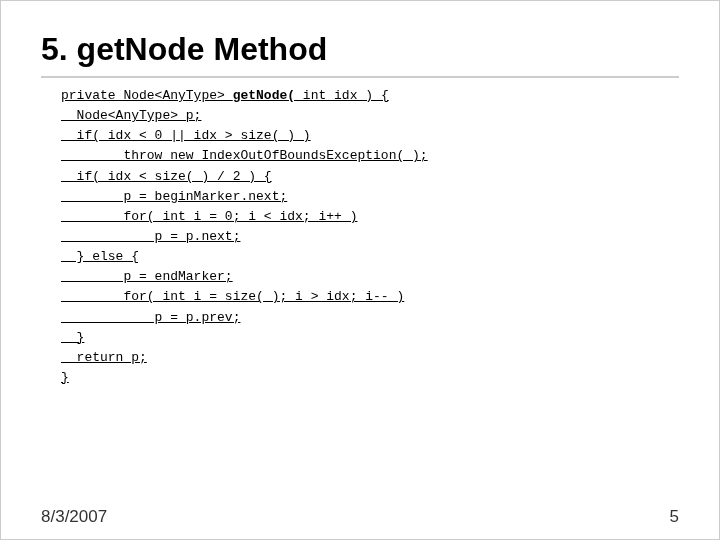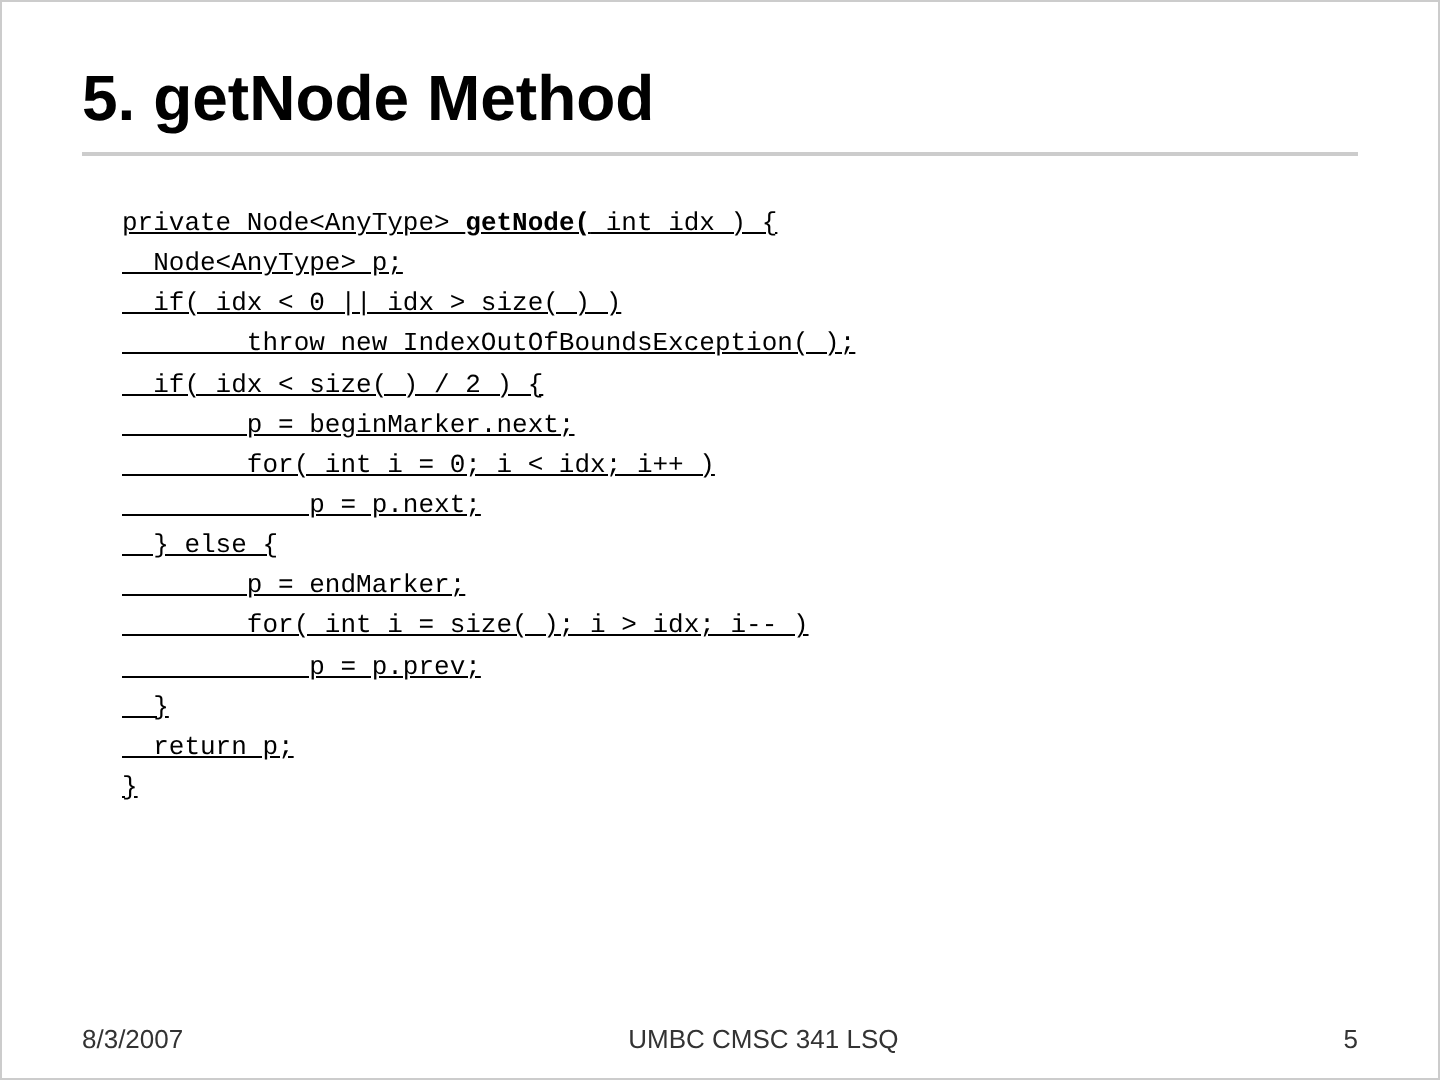--- a/index.html
+++ b/index.html
@@ -22,21 +22,21 @@
       background: #ffffff;
       position: relative;
       padding: 30px 40px 50px 40px;
       border: 1px solid #cccccc;
     }
 
     .slide-title {
       font-size: 32px;
       font-weight: bold;
       color: #000000;
-      margin-bottom: 24px;
+      margin-bottom: 8px;
       border-bottom: 2px solid #cccccc;
       padding-bottom: 8px;
     }
 
     .code-block {
       font-family: 'Courier New', Courier, monospace;
       font-size: 13px;
       line-height: 1.55;
       color: #000000;
       margin-left: 20px;
@@ -49,21 +49,21 @@
     }
 
     .footer {
       position: absolute;
       bottom: 12px;
       left: 0;
       right: 0;
       display: flex;
       justify-content: space-between;
       padding: 0 40px;
-      font-size: 13px;
+      font-size: 17px;
       color: #333333;
     }
   </style>
 </head>
 <body>
 
 <div class="slide">
   <h1 class="slide-title">5. getNode Method</h1>
 
   <div class="code-block"><span>private Node&lt;AnyType&gt; <span class="bold">getNode(</span> int idx ) {</span>
@@ -77,16 +77,15 @@
 <span>  } else {</span>
 <span>        p = endMarker;</span>
 <span>        for( int i = size( ); i &gt; idx; i-- )</span>
 <span>            p = p.prev;</span>
 <span>  }</span>
 <span>  return p;</span>
 <span>}</span></div>
 
   <div class="footer">
     <span>8/3/2007</span>
-    <span>UMBC CMSC 341 LSQ</span>
     <span>5</span>
   </div>
 </div>
 
 </body></html>

